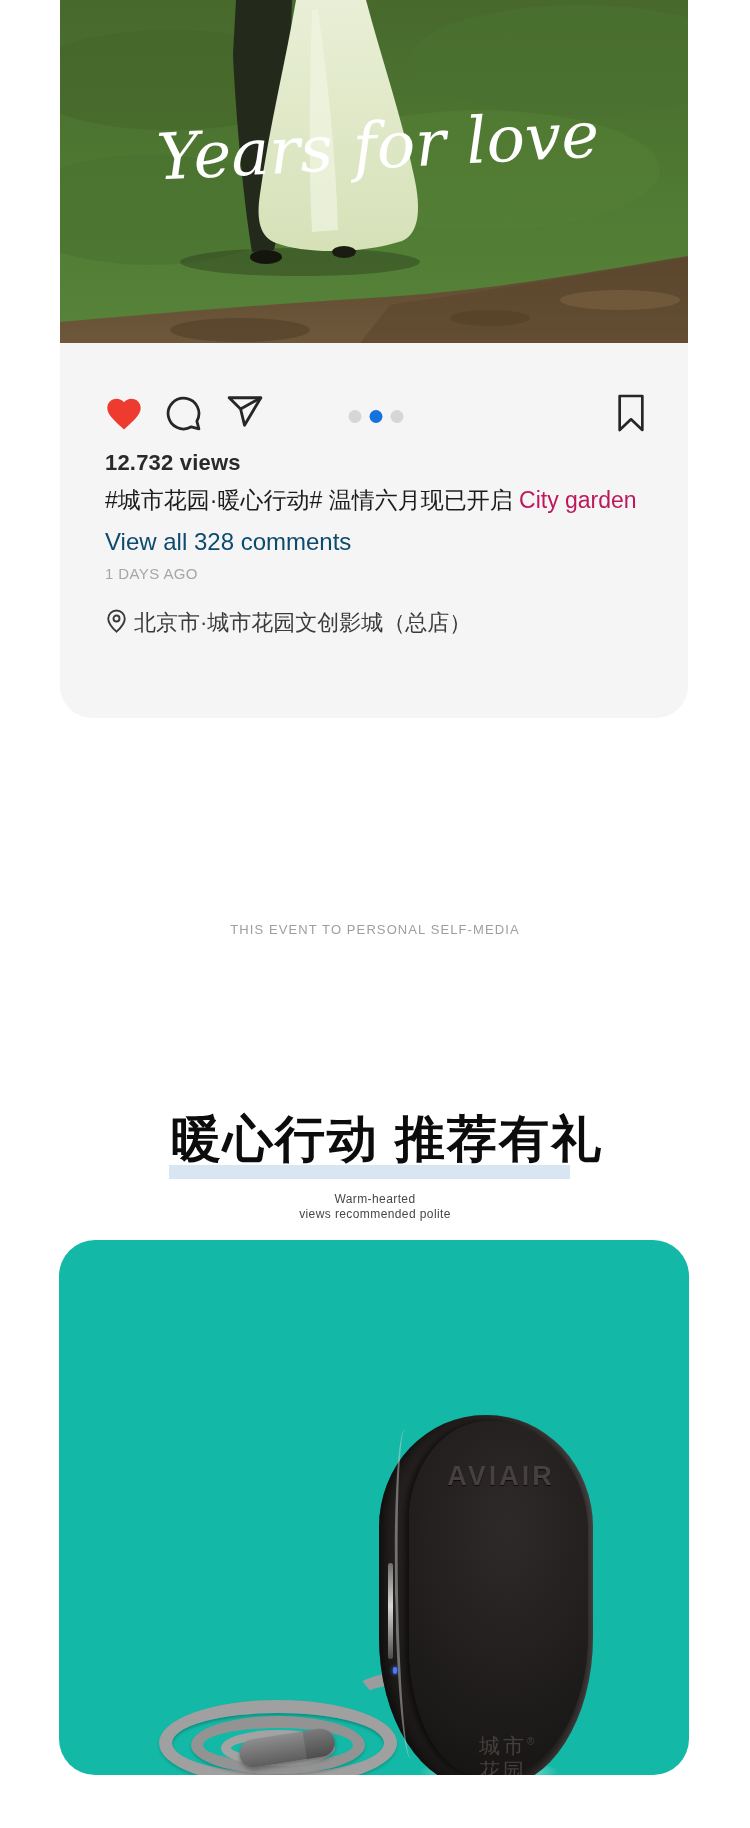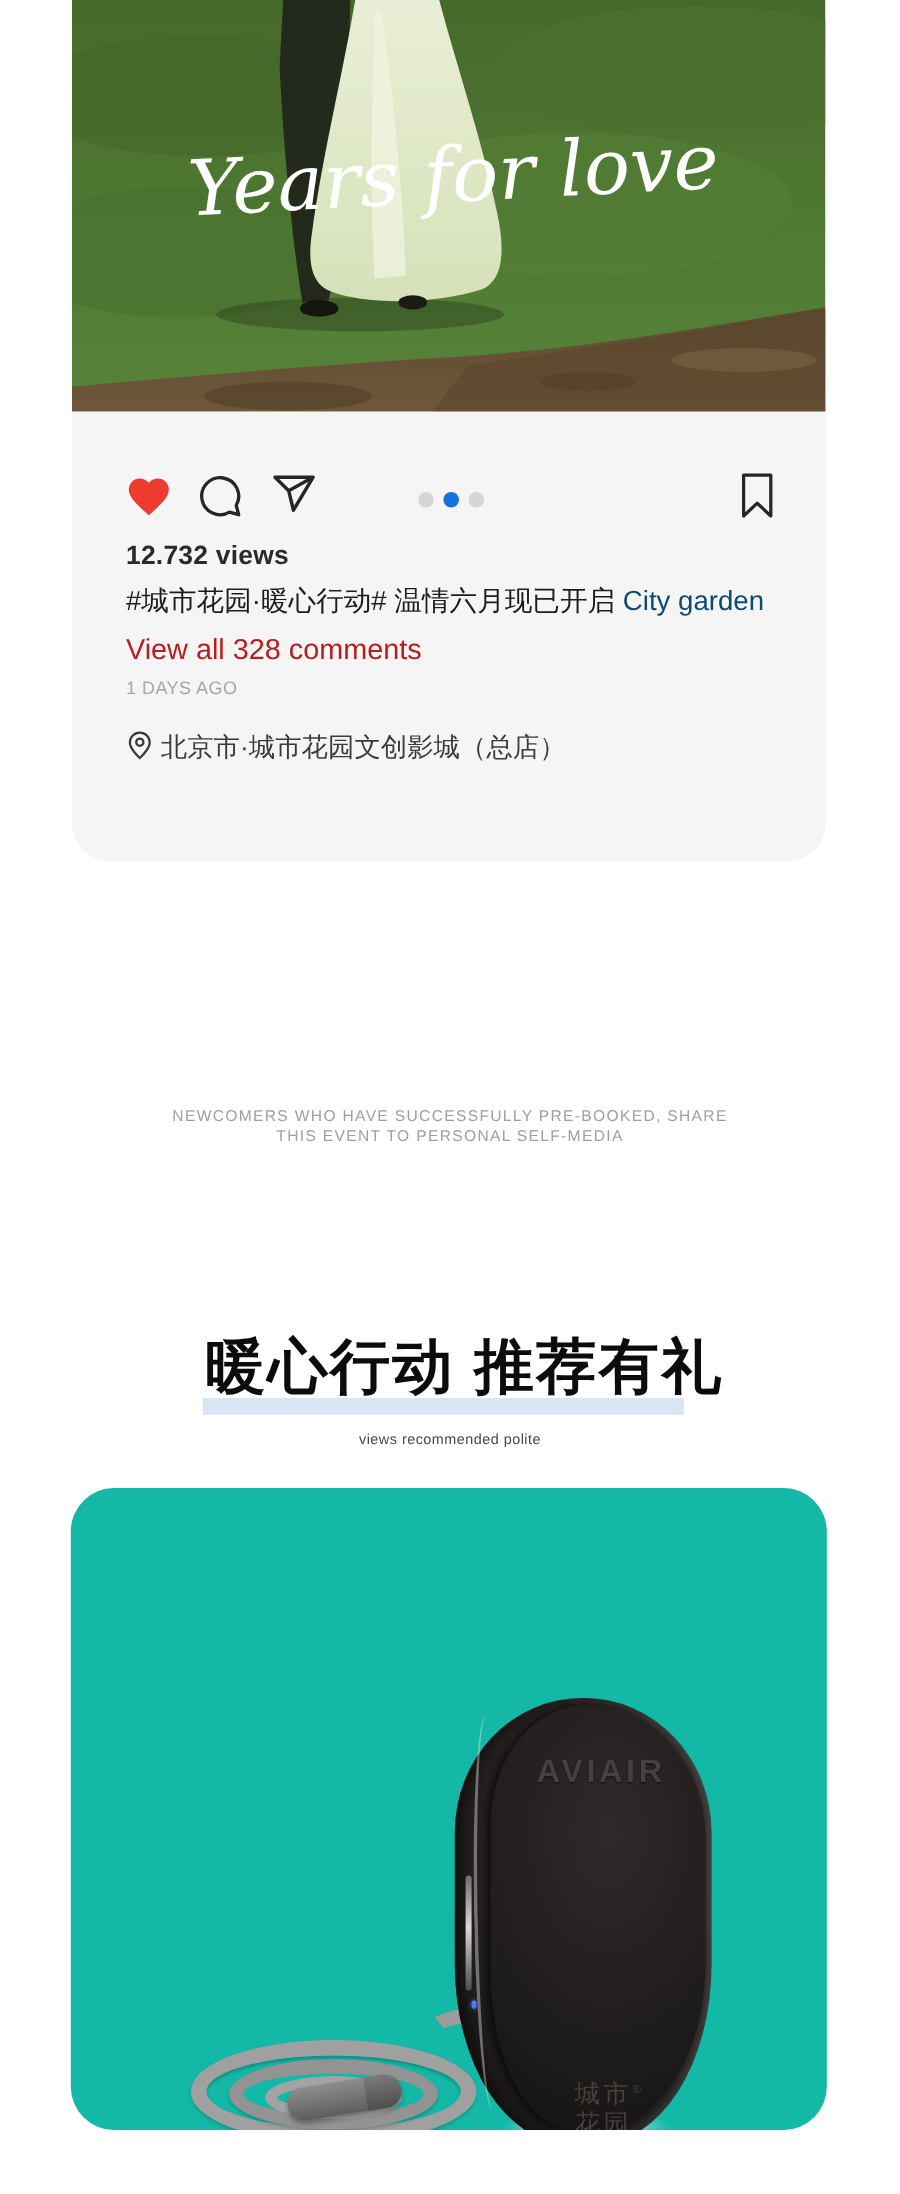--- a/index.html
+++ b/index.html
@@ -23,22 +23,22 @@
 
   .dots { position: absolute; left: 50%; top: 19px; transform: translateX(-50%);
           display: flex; gap: 8px; }
   .dot { width: 13px; height: 13px; border-radius: 50%; background: #d6d6d6; }
   .dot.active { background: #1673dd; }
 
   .views { position: absolute; left: 45px; top: 450px; font-size: 22px; font-weight: 700;
            color: #2a2a2a; letter-spacing: .2px; }
   .caption { position: absolute; left: 45px; top: 485px; font-size: 23px; color: #1c1c1c;
              white-space: nowrap; }
-  .caption .cap-link { color: #0c4a6e; }
-  .comments { position: absolute; left: 45px; top: 528px; font-size: 24px; color: #b91c1c; }
+  .caption .cap-link { color: #be185d; }
+  .comments { position: absolute; left: 45px; top: 528px; font-size: 24px; color: #0c4a6e; }
   .time-ago { position: absolute; left: 45px; top: 565px; font-size: 15px; color: #a6a6a6;
               letter-spacing: .4px; }
   .location-row { position: absolute; left: 43px; top: 606px; display: flex; align-items: center;
                   gap: 4px; }
   .location-text { font-size: 22px; color: #3a3a3a; }
 
   
   .promo { position: absolute; left: 0; top: 776px; width: 750px; text-align: center;
            font-size: 27px; line-height: 42px; color: #151515; }
   .promo .hl { color: #1d5087; }
@@ -194,29 +194,29 @@
           <path d="M12 23s-7.4-6.6-7.4-11.6A7.4 7.4 0 0 1 19.4 11.4C19.4 16.4 12 23 12 23z" fill="none" stroke="#3a3a3a" stroke-width="1.7"></path>
           <circle cx="12" cy="11.2" r="2.7" fill="none" stroke="#3a3a3a" stroke-width="1.7"></circle>
         </svg>
       </span>
       <span class="location-text">北京市·城市花园文创影城（总店）</span>
     </div>
   </section>
 
 
   <div class="promo-en">
-    <div>NEWCOMERS WHO HAVE SUCCESSFULLY PRE-BOOKED, SHARE</div>
     <div>THIS EVENT TO PERSONAL SELF-MEDIA</div>
   </div>
 
   <div class="section-head">
     <div class="head-bar"></div>
     <div class="head-title">暖心行动 推荐有礼</div>
   </div>
   <div class="head-sub">
+    <div>Warm-hearted</div>
     <div>views recommended polite</div>
   </div>
 
   <section class="product-card">
 
     <div class="cord">
       <div class="cord-rise"></div>
       <div class="ring outer"></div>
       <div class="ring mid"></div>
       <div class="ring inner"></div>

